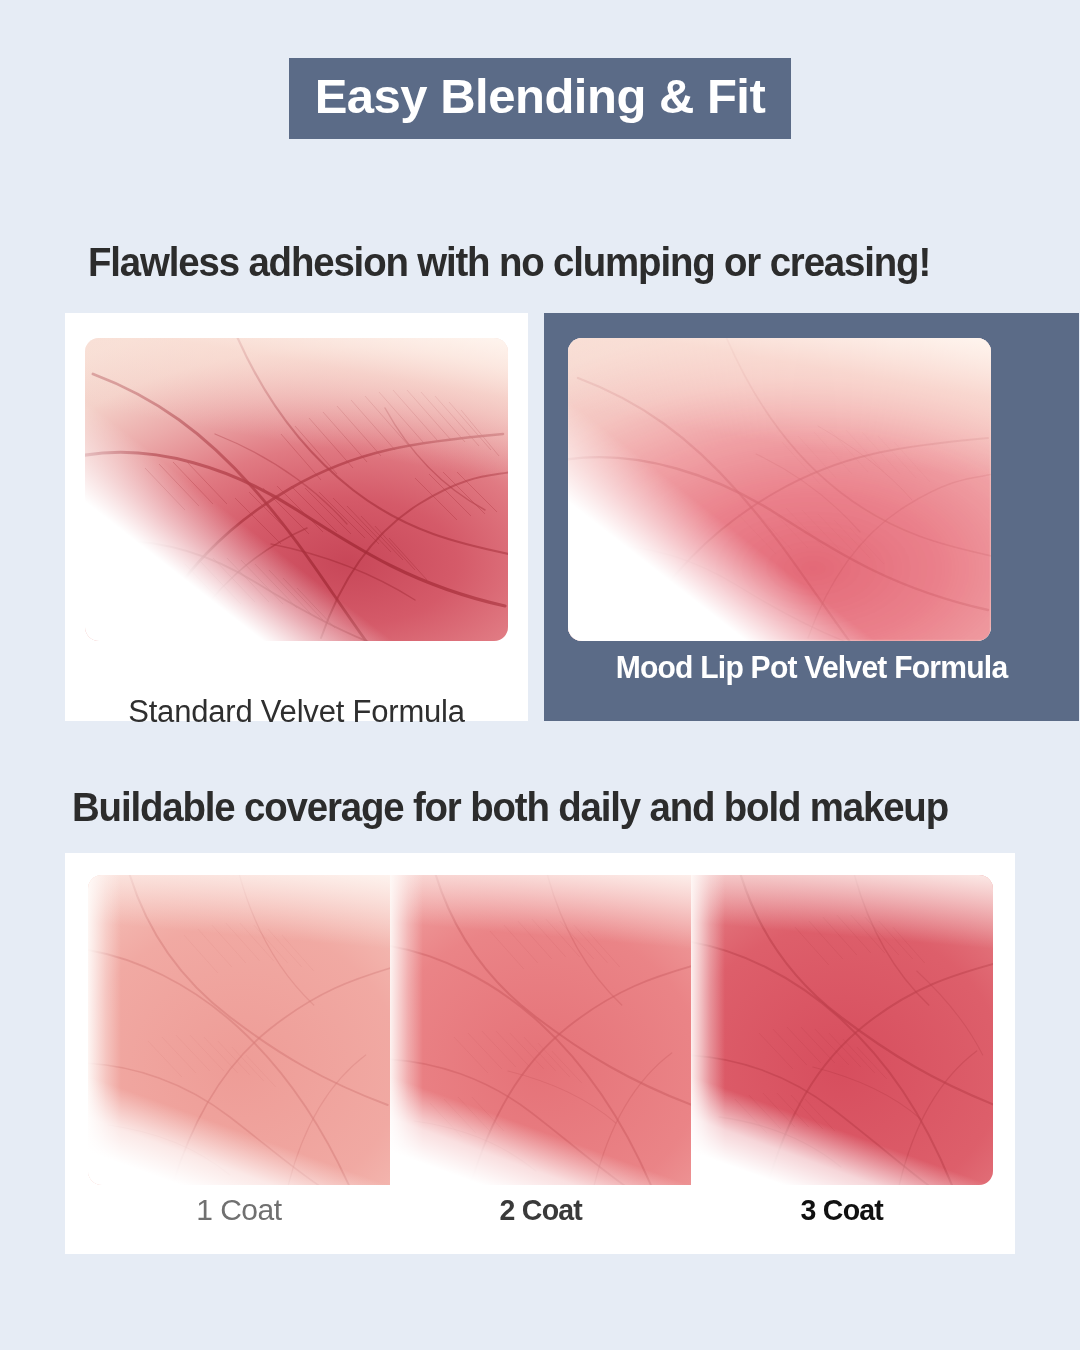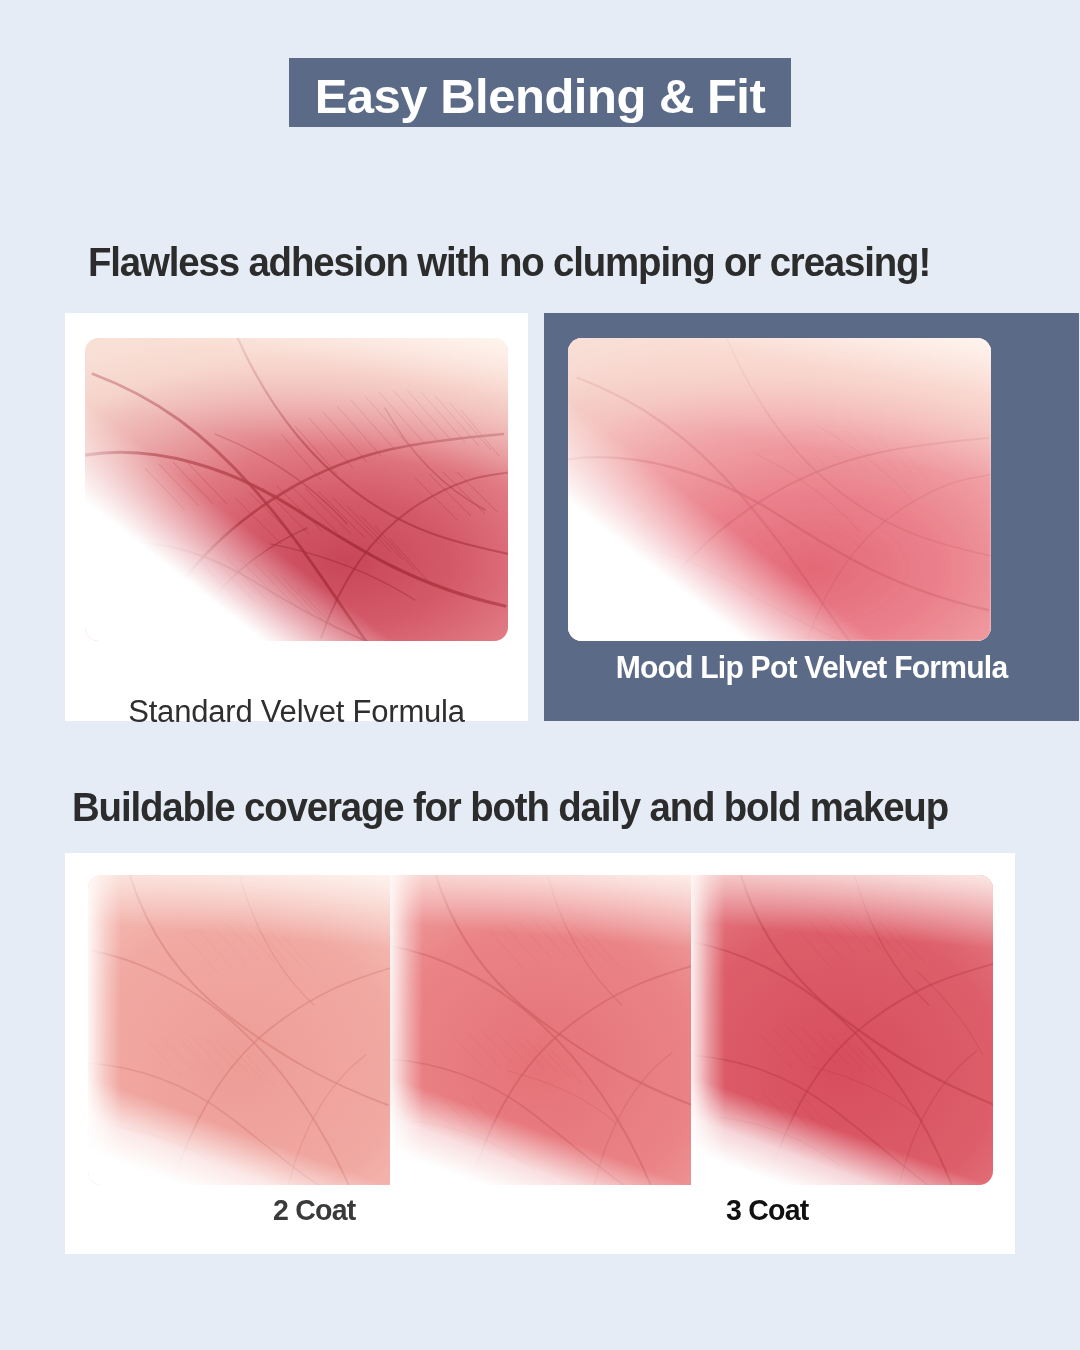--- a/index.html
+++ b/index.html
@@ -24,21 +24,21 @@
     width: 1080px;
     text-align: center;
   }
   .title-banner {
     display: inline-block;
     background: #5b6b87;
     color: #ffffff;
     font-size: 49px;
     font-weight: bold;
     letter-spacing: -0.5px;
-    padding: 14px 26px 6px 26px;
+    padding: 14px 26px 18px 26px;
     line-height: 1.0;
     white-space: nowrap;
   }
 
   
   .section-heading {
     position: absolute;
     color: #2c2c2c;
     font-size: 40px;
     font-weight: bold;
@@ -529,16 +529,17 @@
           </svg>
         </div>
         <div class="top-fade"></div>
         <div class="edge-left"></div>
         <div class="corner-white"></div>
       </div>
     </div>
   </div>
 
   <div class="build-labels">
+    <div class="build-label w1">1 Coat</div>
     <div class="build-label w2">2 Coat</div>
     <div class="build-label w3">3 Coat</div>
   </div>
 </div>
 
 </body></html>

